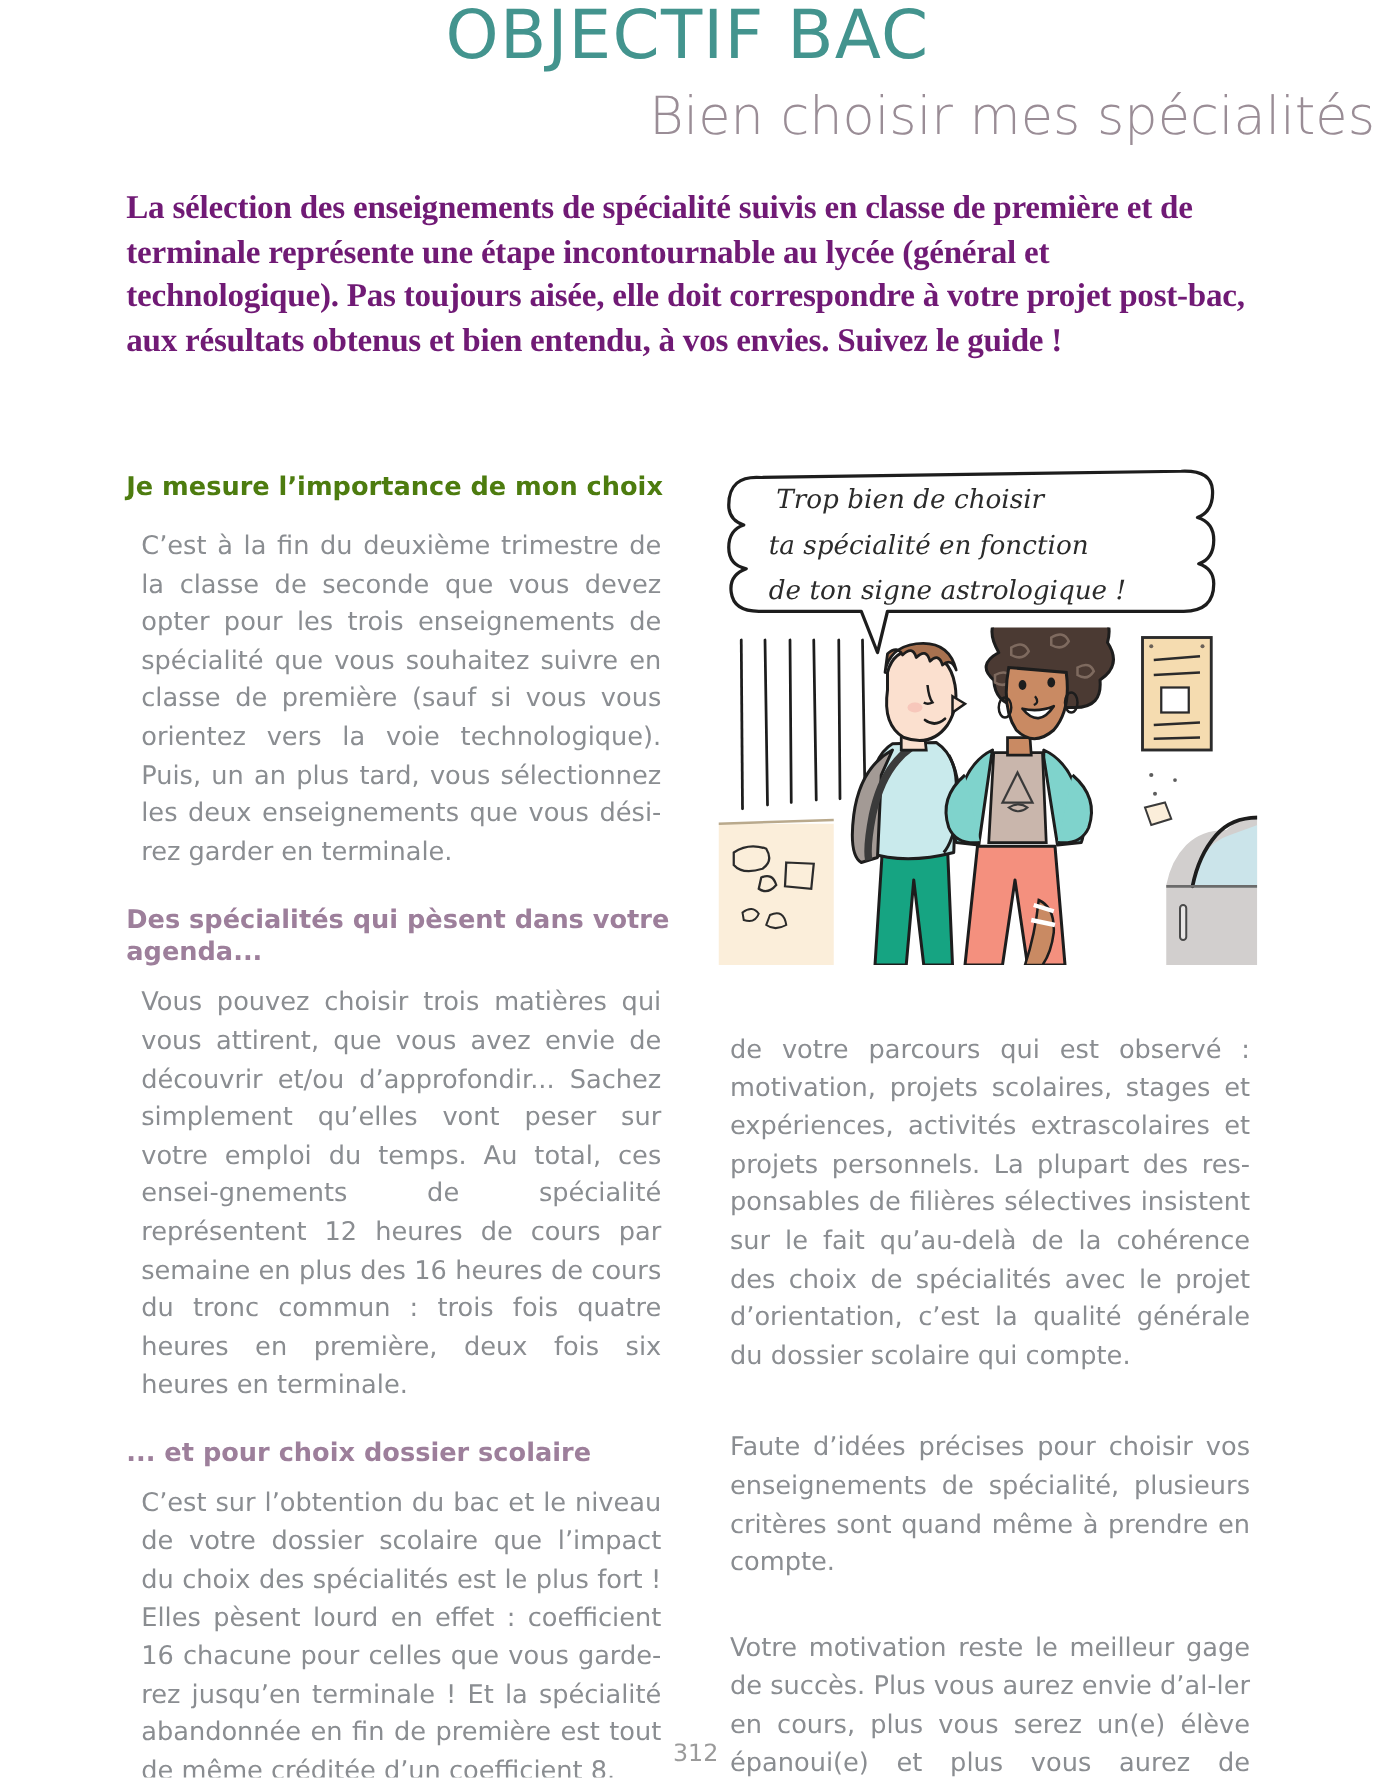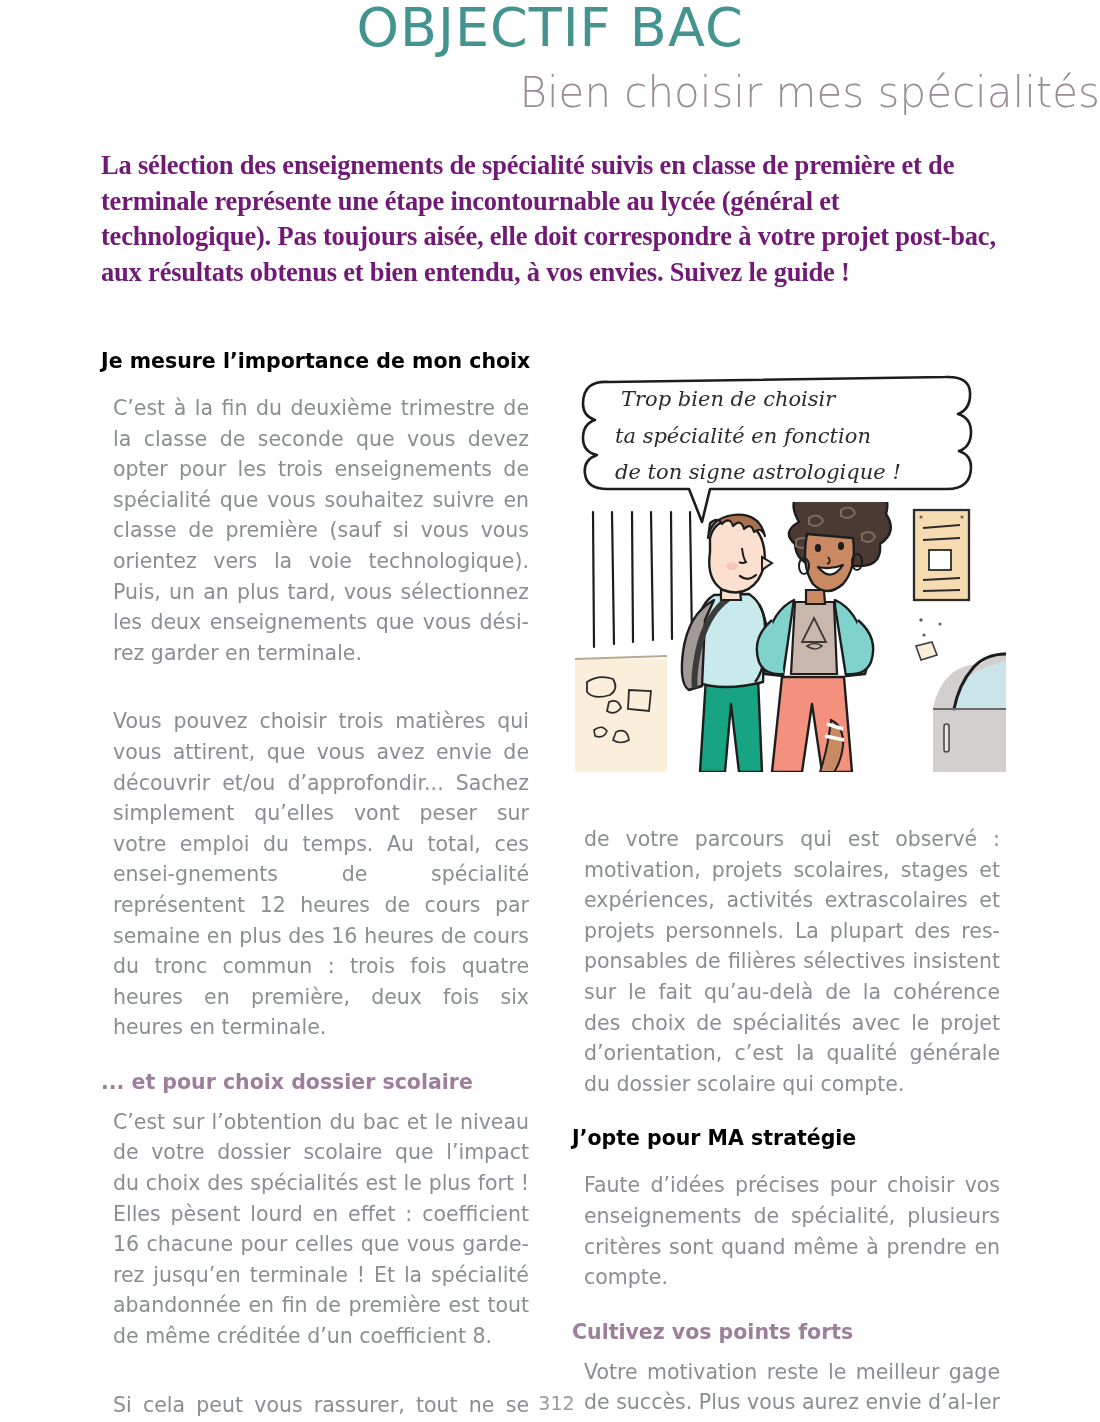--- a/index.html
+++ b/index.html
@@ -66,21 +66,21 @@
   .col-left  { left: 101px; top: 348px; }
   .col-right { left: 572px; top: 812px; }
 
   h3.sec {
     margin: 0 0 2px 0;
     font-size: 20.5px;
     line-height: 26px;
     font-weight: 700;
     font-family: "DejaVu Sans", sans-serif;
   }
-  h3.teal  { color: #000000; }
+  h3.teal  { color: #4d7c0f; margin-top: 28px; }
   h3.mauve { color: #9d7f9b; }
 
   p.body {
     margin: 12px;
     font-size: 20.5px;
     line-height: 30.6px;
     color: #8a8d91;
     text-align: justify;
     font-family: "DejaVu Sans", sans-serif;
     -webkit-hyphens: none;
@@ -133,20 +133,21 @@
 
   <div class="col col-left">
 
     <h3 class="sec teal">Je mesure l’importance
 de mon choix</h3>
     <div class="gap-sm"></div>
     <p class="body">C’est à la fin du deuxième trimestre de la classe de seconde que vous devez opter pour les trois enseignements de spécialité que vous souhaitez suivre en classe de première (sauf si vous vous orientez vers la voie technologique). Puis, un an plus tard, vous sélectionnez les deux enseignements que vous dési-rez garder en terminale.</p>
 
     <div class="gap"></div>
 
+    <h3 class="sec mauve">Des spécialités qui pèsent dans votre agenda...</h3>
     <p class="body">Vous pouvez choisir trois matières qui vous attirent, que vous avez envie de découvrir et/ou d’approfondir... Sachez simplement qu’elles vont peser sur votre emploi du temps. Au total, ces ensei-gnements de spécialité représentent 12 heures de cours par semaine en plus des 16 heures de cours du tronc commun : trois fois quatre heures en première, deux fois six heures en terminale.</p>
 
     <div class="gap"></div>
 
     <h3 class="sec mauve">... et pour choix dossier scolaire</h3>
     <p class="body">C’est sur l’obtention du bac et le niveau de votre dossier scolaire que l’impact du choix des spécialités est le plus fort ! Elles pèsent lourd en effet : coefficient 16 chacune pour celles que vous garde-rez jusqu’en terminale ! Et la spécialité abandonnée en fin de première est tout de même créditée d’un coefficient 8.</p>
 
     <div class="gap"></div>
 
     <p class="body last">Si cela peut vous rassurer, tout ne se joue pas sur les spécialités ! Pour inté-grer une filière sélective après le bac, c’est l’ensemble de votre dossier et</p>
@@ -290,25 +291,23 @@
       </g>
     </svg>
   </div>
 
   <div class="col col-right">
 
     <p class="body">de votre parcours qui est observé : motivation, projets scolaires, stages et expériences, activités extrascolaires et projets personnels. La plupart des res-ponsables de filières sélectives insistent sur le fait qu’au-delà de la cohérence des choix de spécialités avec le projet d’orientation, c’est la qualité générale du dossier scolaire qui compte.</p>
 
     <div class="gap"></div>
 
-    <h3 class="sec teal">J’opte pour MA stratégie</h3>
     <div class="gap-sm"></div>
     <p class="body">Faute d’idées précises pour choisir vos enseignements de spécialité, plusieurs critères sont quand même à prendre en compte.</p>
 
     <div class="gap"></div>
 
-    <h3 class="sec mauve">Cultivez vos points forts</h3>
     <p class="body last">Votre motivation reste le meilleur gage de succès. Plus vous aurez envie d’al-ler en cours, plus vous serez un(e) élève épanoui(e) et plus vous aurez de chances de réussir. Alors, un conseil :</p>
   </div>
 
   <div class="pagenum">312</div>
 
 </div>
 
 </body></html>

